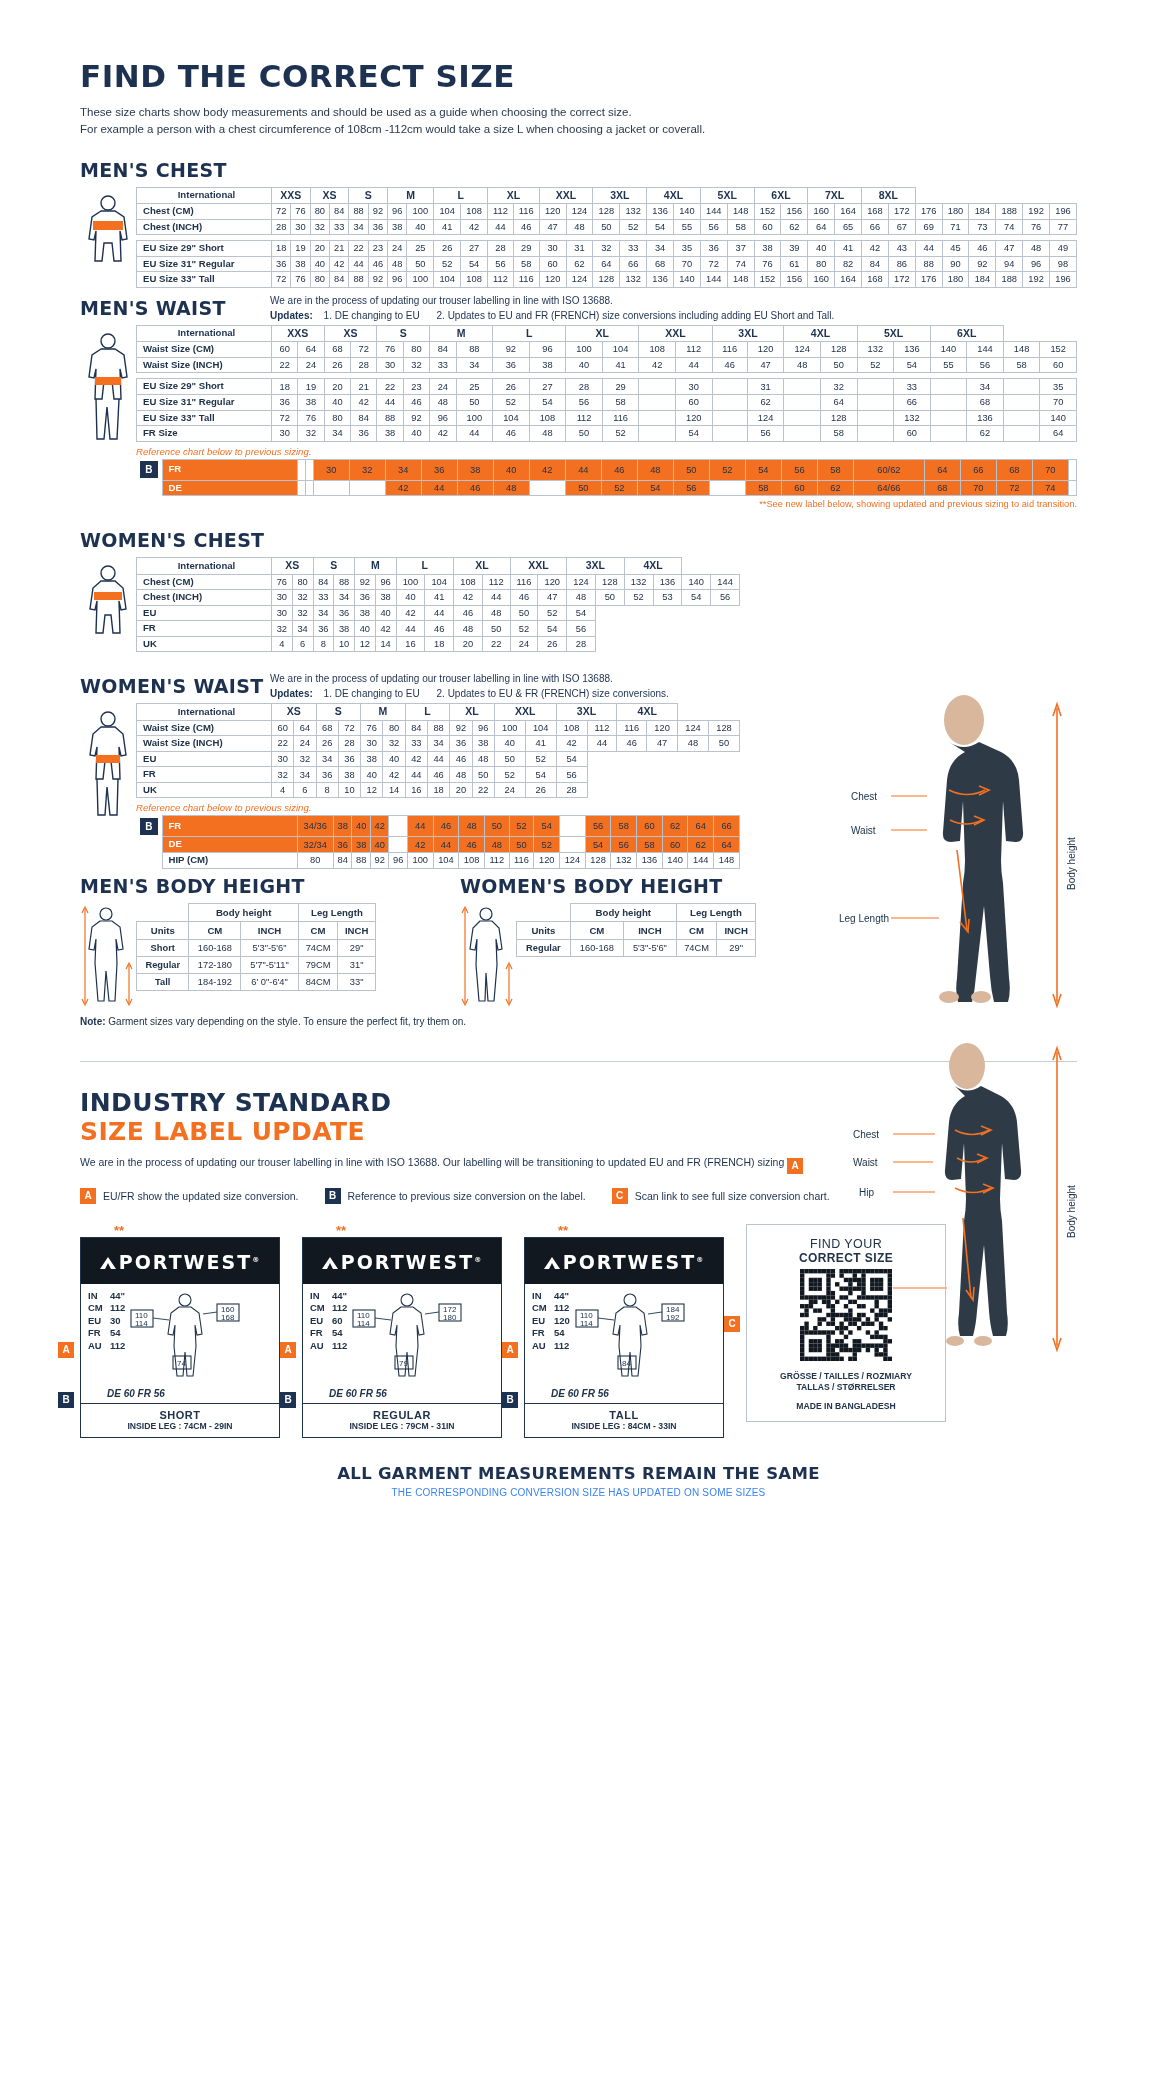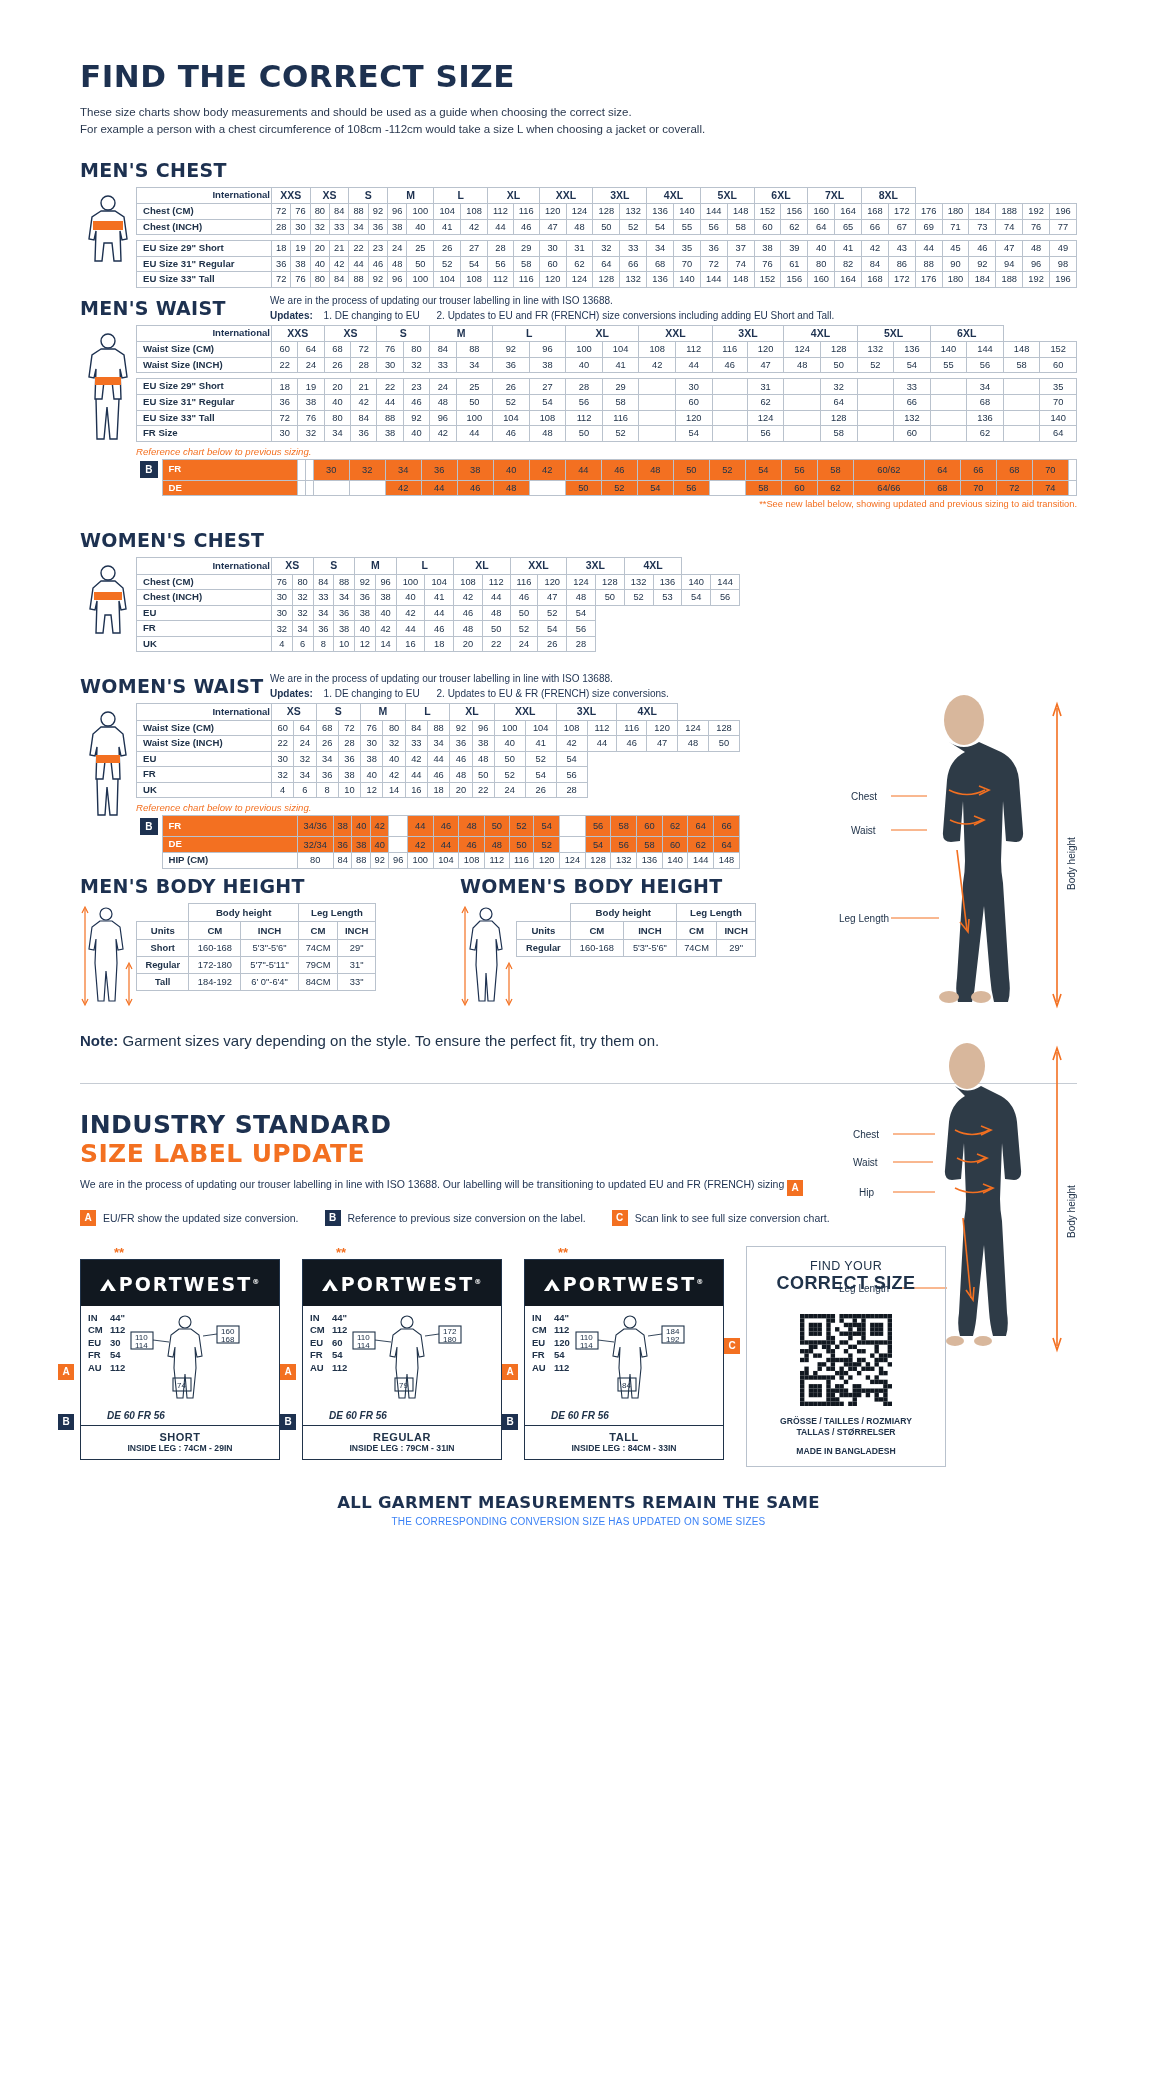--- a/index.html
+++ b/index.html
@@ -32,21 +32,21 @@
 
   table.sz { border-collapse:collapse; width:100%; font-size:9.3px; }
   table.sz td, table.sz th {
     border:1px solid #b9c2cd; text-align:center; padding:2px 1px;
     color:#20334a; font-weight:normal; height:15px; line-height:1.1;
   }
   table.sz td.lbl {
     text-align:left; padding-left:6px; width:135px; font-weight:bold; font-size:9.6px;
   }
   table.sz th.hd { font-weight:bold; font-size:10.5px; color:#1d3150; }
-  table.sz th.hd.intl { text-align:right; padding-left:6px; font-size:9.6px; }
+  table.sz th.hd.intl { text-align:center; padding-left:6px; font-size:9.6px; }
   table.sz tr.spacer td { border-left:0; border-right:0; border-top:0; border-bottom:0; height:6px; }
   table.sz tr.spacer td.edge { border:0; }
 
   
   .orow td { background:#f37021; color:#fff; border-color:#f37021; font-weight:bold; }
   .orow td.lbl { background:#f37021; color:#fff; }
   .orow td.blank { background:#fff; border-color:#b9c2cd; }
   .bbadge {
     display:inline-block; width:18px; height:17px; background:#1d3150; color:#fff;
     font-size:10px; font-weight:bold; text-align:center; line-height:17px;
@@ -63,21 +63,21 @@
   .bh-col { width:300px; }
   table.bh { border-collapse:collapse; font-size:9.3px; width:240px; }
   table.bh td, table.bh th {
     border:1px solid #b9c2cd; text-align:center; padding:3px 2px; font-weight:normal; color:#20334a;
   }
   table.bh th { font-weight:bold; font-size:9.6px; }
   table.bh td.rl { font-weight:bold; text-align:center; }
   .bh-row { display:flex; align-items:flex-start; }
   .bh-fig { width:56px; flex:0 0 56px; }
 
-  .note-foot { font-size:15px; margin-top:20px; color:#20334a; }
+  .note-foot { font-size:10px; margin-top:4px; color:#20334a; }
   .note-foot b { color:#1d3150; }
 
   
   .models { position:absolute; right:78px; top:690px; width:250px; }
   .model-block { position:relative; margin-bottom:14px; }
 
   
   .divider { border-top:1px solid #c6ccd4; margin:34px 0 26px 0; }
 
   
@@ -108,21 +108,21 @@
   .lbl-foot { border-top:1px solid #20334a; text-align:center; padding:5px 2px 6px 2px; }
   .lbl-foot .t1 { font-size:11px; font-weight:bold; letter-spacing:0.5px; }
   .lbl-foot .t2 { font-size:8.6px; font-weight:bold; }
   .side-badge { position:absolute; left:-22px; width:16px; height:16px; color:#fff; font-size:10px; font-weight:bold; text-align:center; line-height:16px; }
   .side-a { background:#f37021; top:118px; }
   .side-b { background:#1d3150; top:168px; }
 
   
   .qr-card { width:200px; border:1px solid #b9c2cd; text-align:center; padding:12px 8px 10px 8px; position:relative; }
   .qr-card .t1 { font-size:12.5px; color:#20334a; letter-spacing:0.4px; }
-  .qr-card .t2 { font-size:18px; font-weight:bold; color:#20334a; letter-spacing:0.4px; margin-bottom:20px; }
+  .qr-card .t2 { font-size:12px; font-weight:bold; color:#20334a; letter-spacing:0.4px; margin-bottom:4px; }
   .qr-img { width:92px; height:92px; margin:0 auto 10px auto; }
   .qr-card .t3 { font-size:8.6px; font-weight:bold; color:#20334a; line-height:1.35; }
   .qr-card .t4 { font-size:8.6px; font-weight:bold; color:#20334a; margin-top:7px; }
   .c-badge-pos { position:absolute; left:-22px; top:92px; width:16px; height:16px; background:#f37021; color:#fff; font-size:10px; font-weight:bold; text-align:center; line-height:16px; }
 
   .closing { text-align:center; margin-top:26px; }
   .closing .c1 { font-size:16.5px; font-weight:bold; color:#1d3150; letter-spacing:0.3px; font-family:"DejaVu Sans", sans-serif; }
   .closing .c2 { font-size:10px; color:#3b82f6; letter-spacing:0.2px; margin-top:4px; }
 </style>
 </head>

